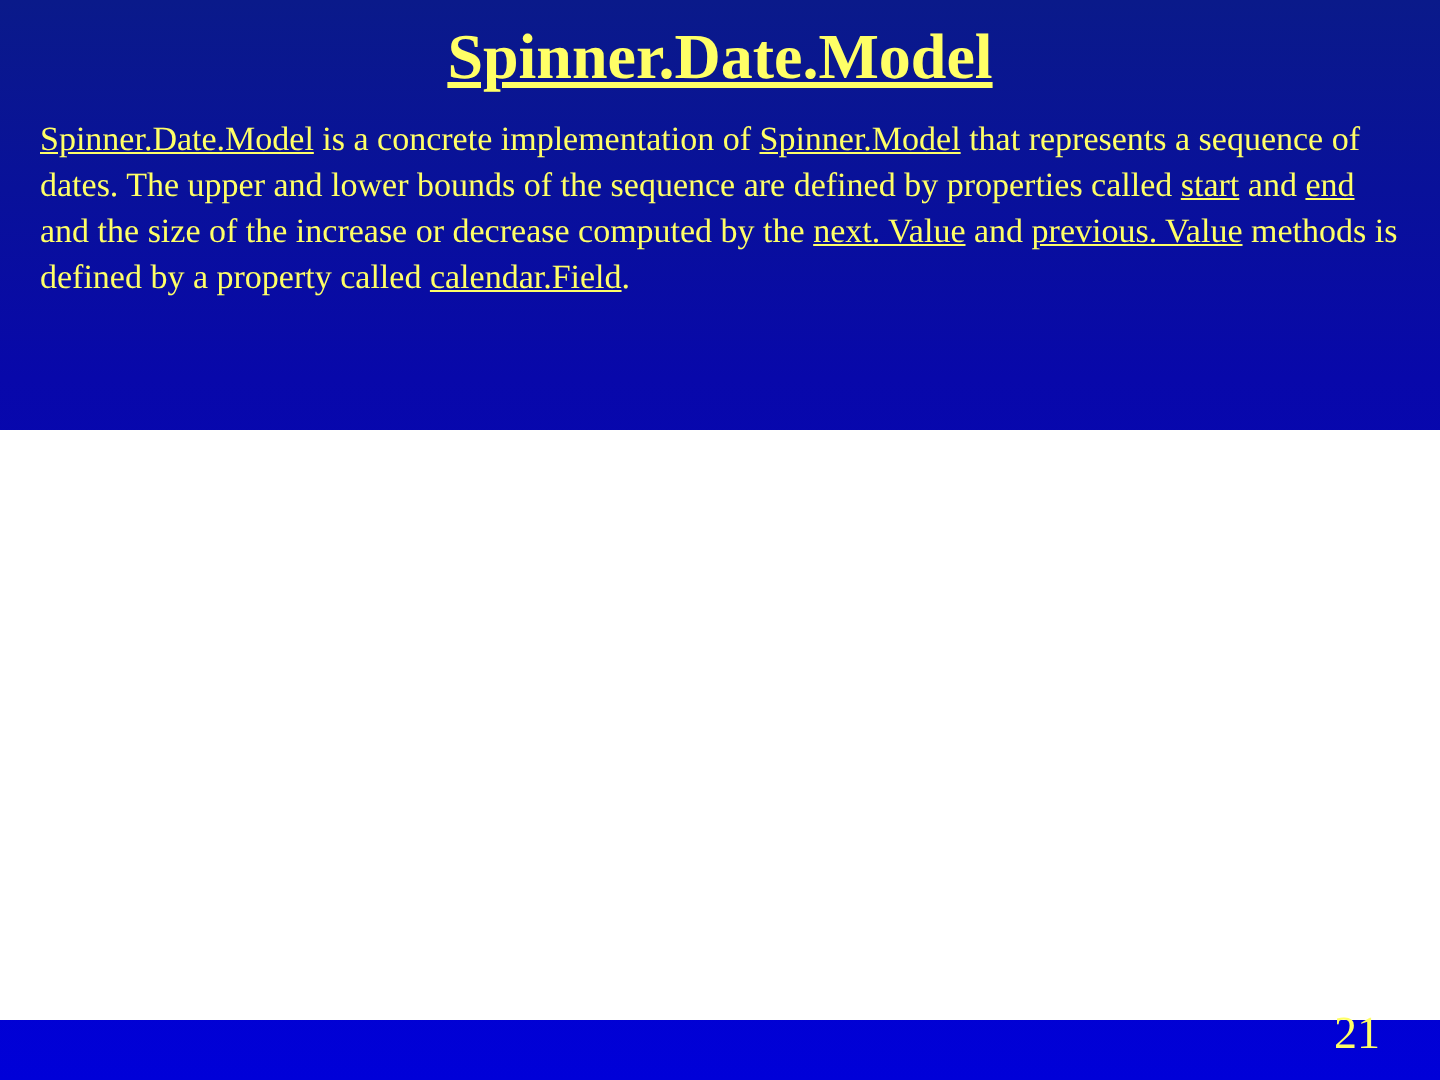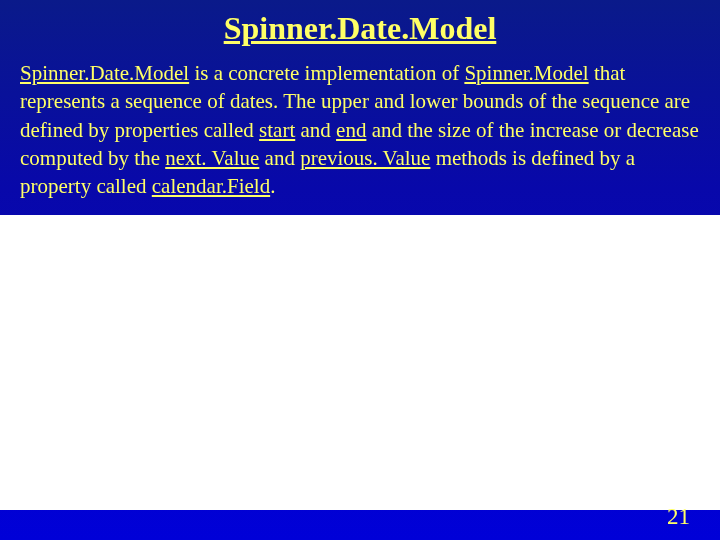--- a/index.html
+++ b/index.html
@@ -20,21 +20,21 @@
     text-align: center;
     font-size: 32px;
     font-weight: bold;
     text-decoration: underline;
     padding-top: 10px;
     padding-bottom: 12px;
     color: #ffff66;
   }
   .body {
     padding: 0 20px;
-    font-size: 21px;
+    font-size: 17px;
     line-height: 1.35;
     color: #ffff66;
   }
   .u { text-decoration: underline; }
   .whitebox {
     position: absolute;
     left: 0;
     top: 215px;
     width: 720px;
     height: 295px;

